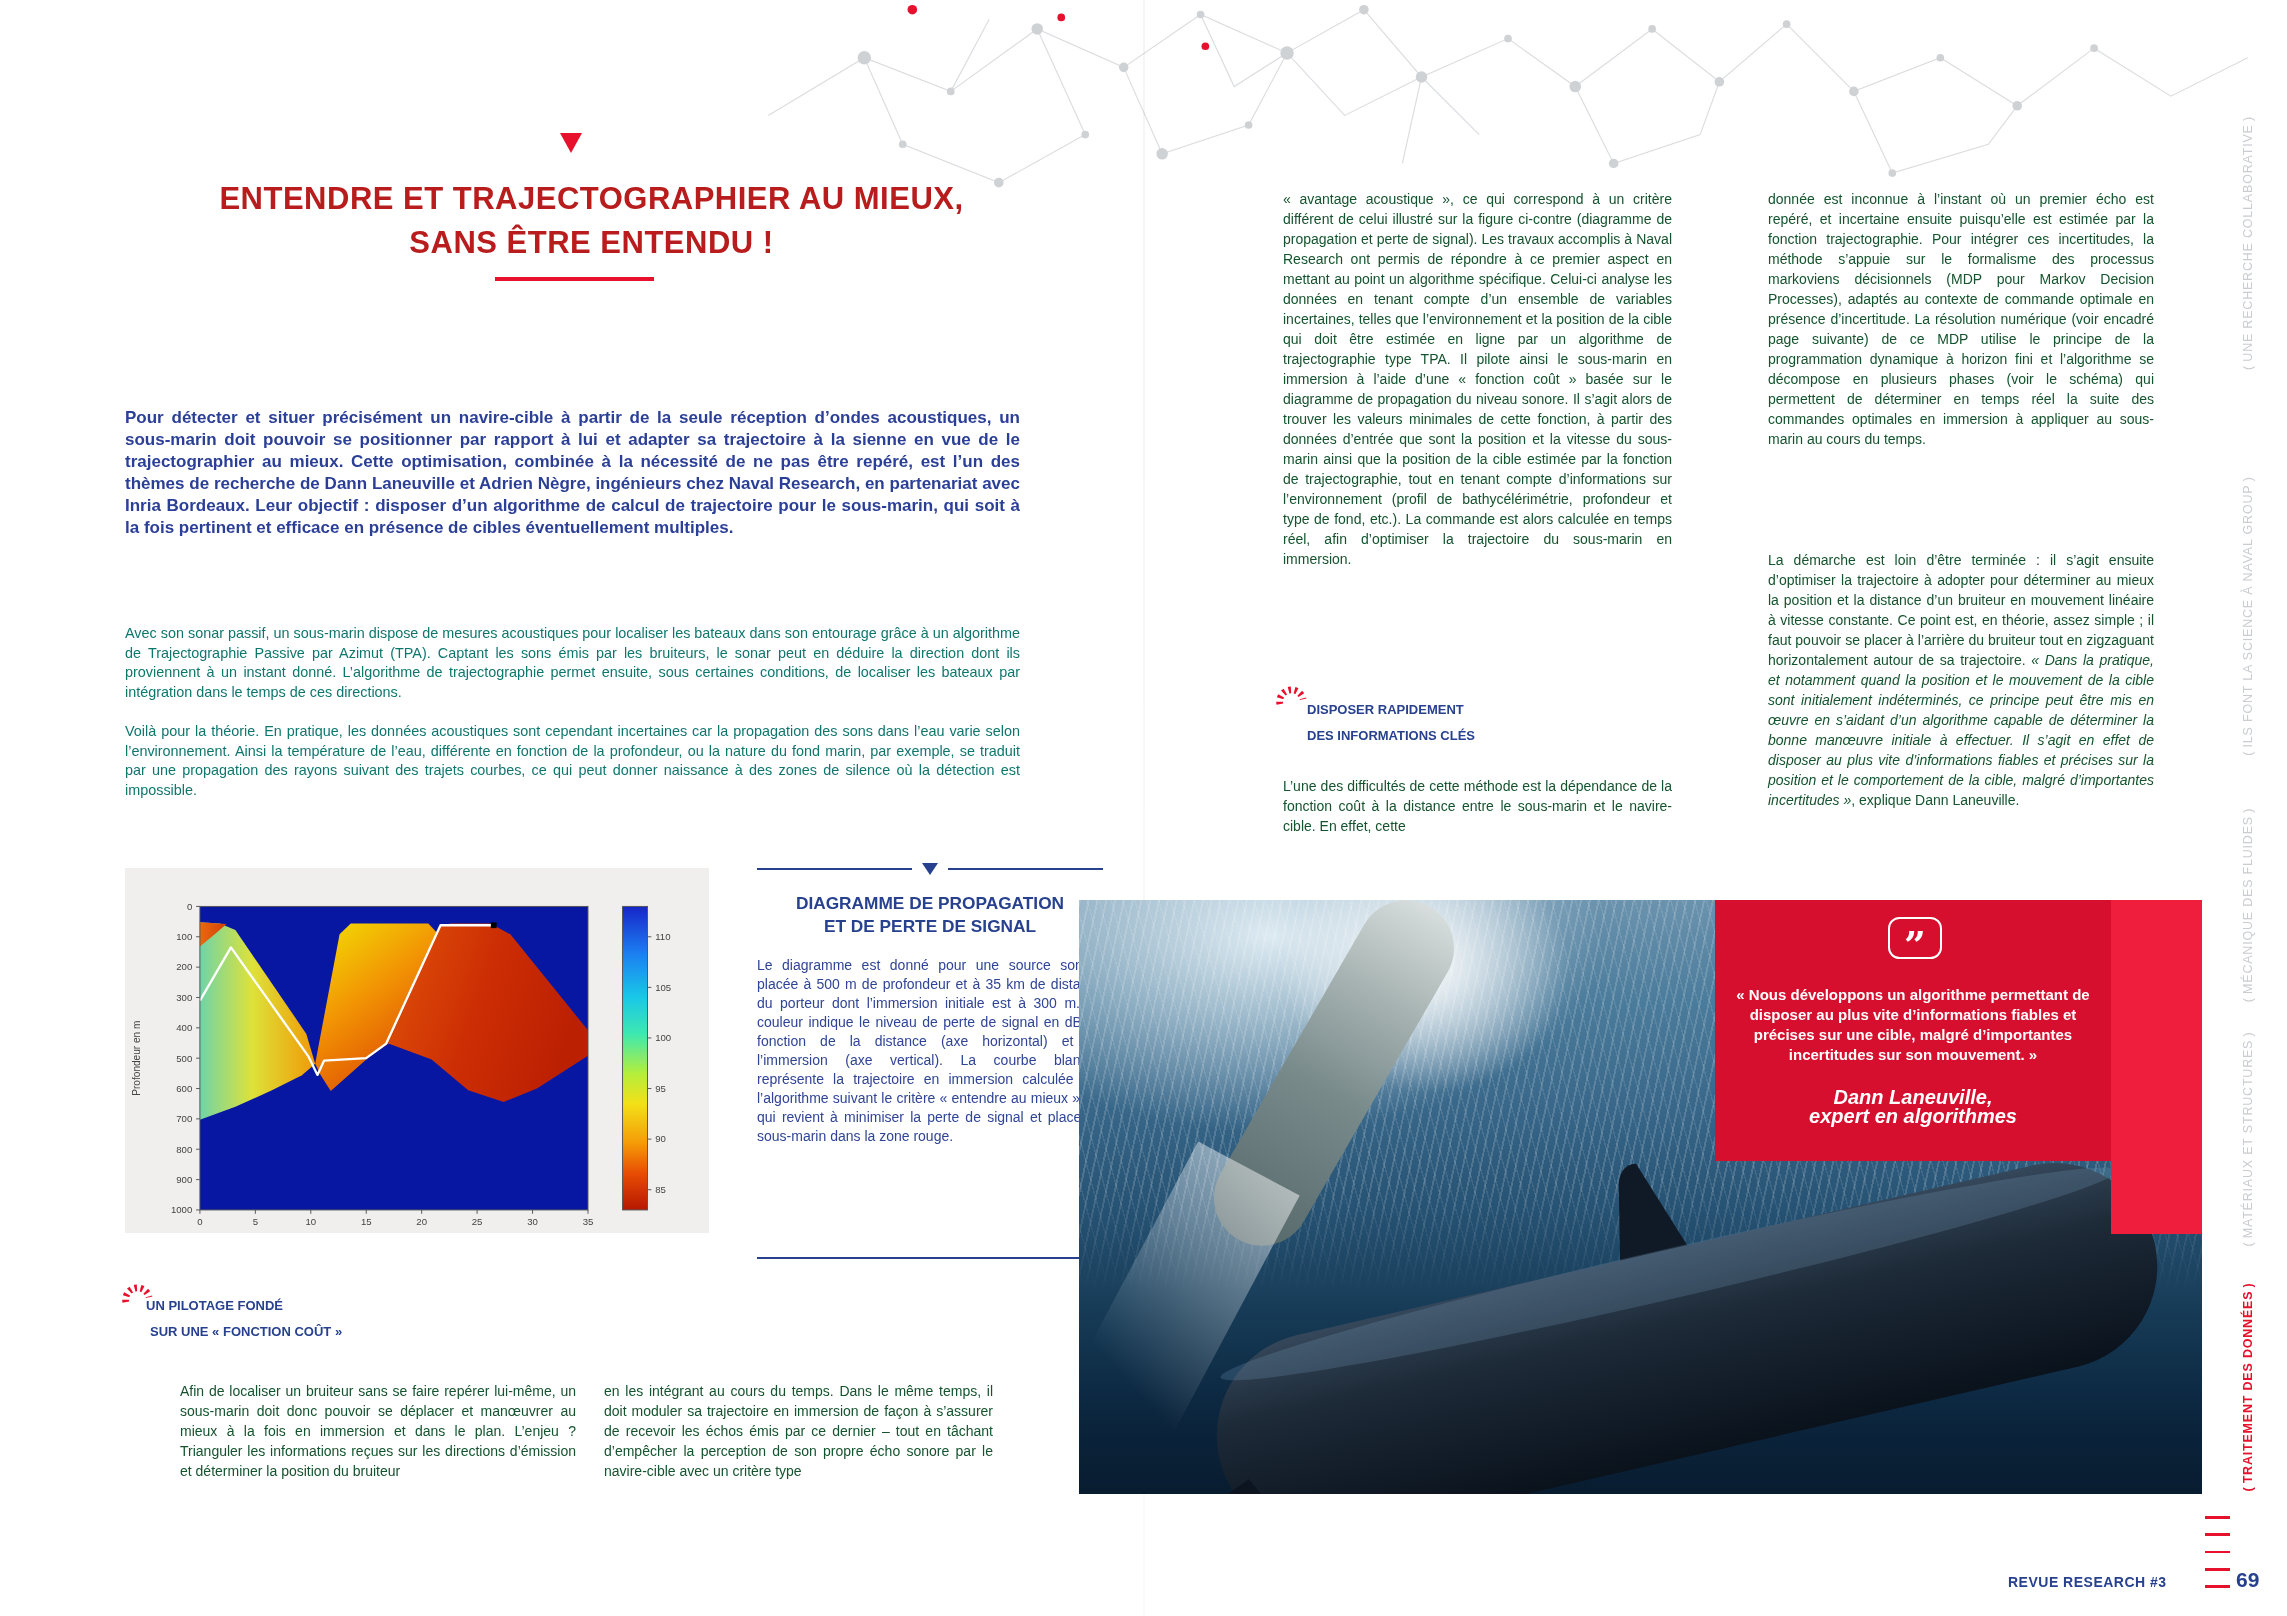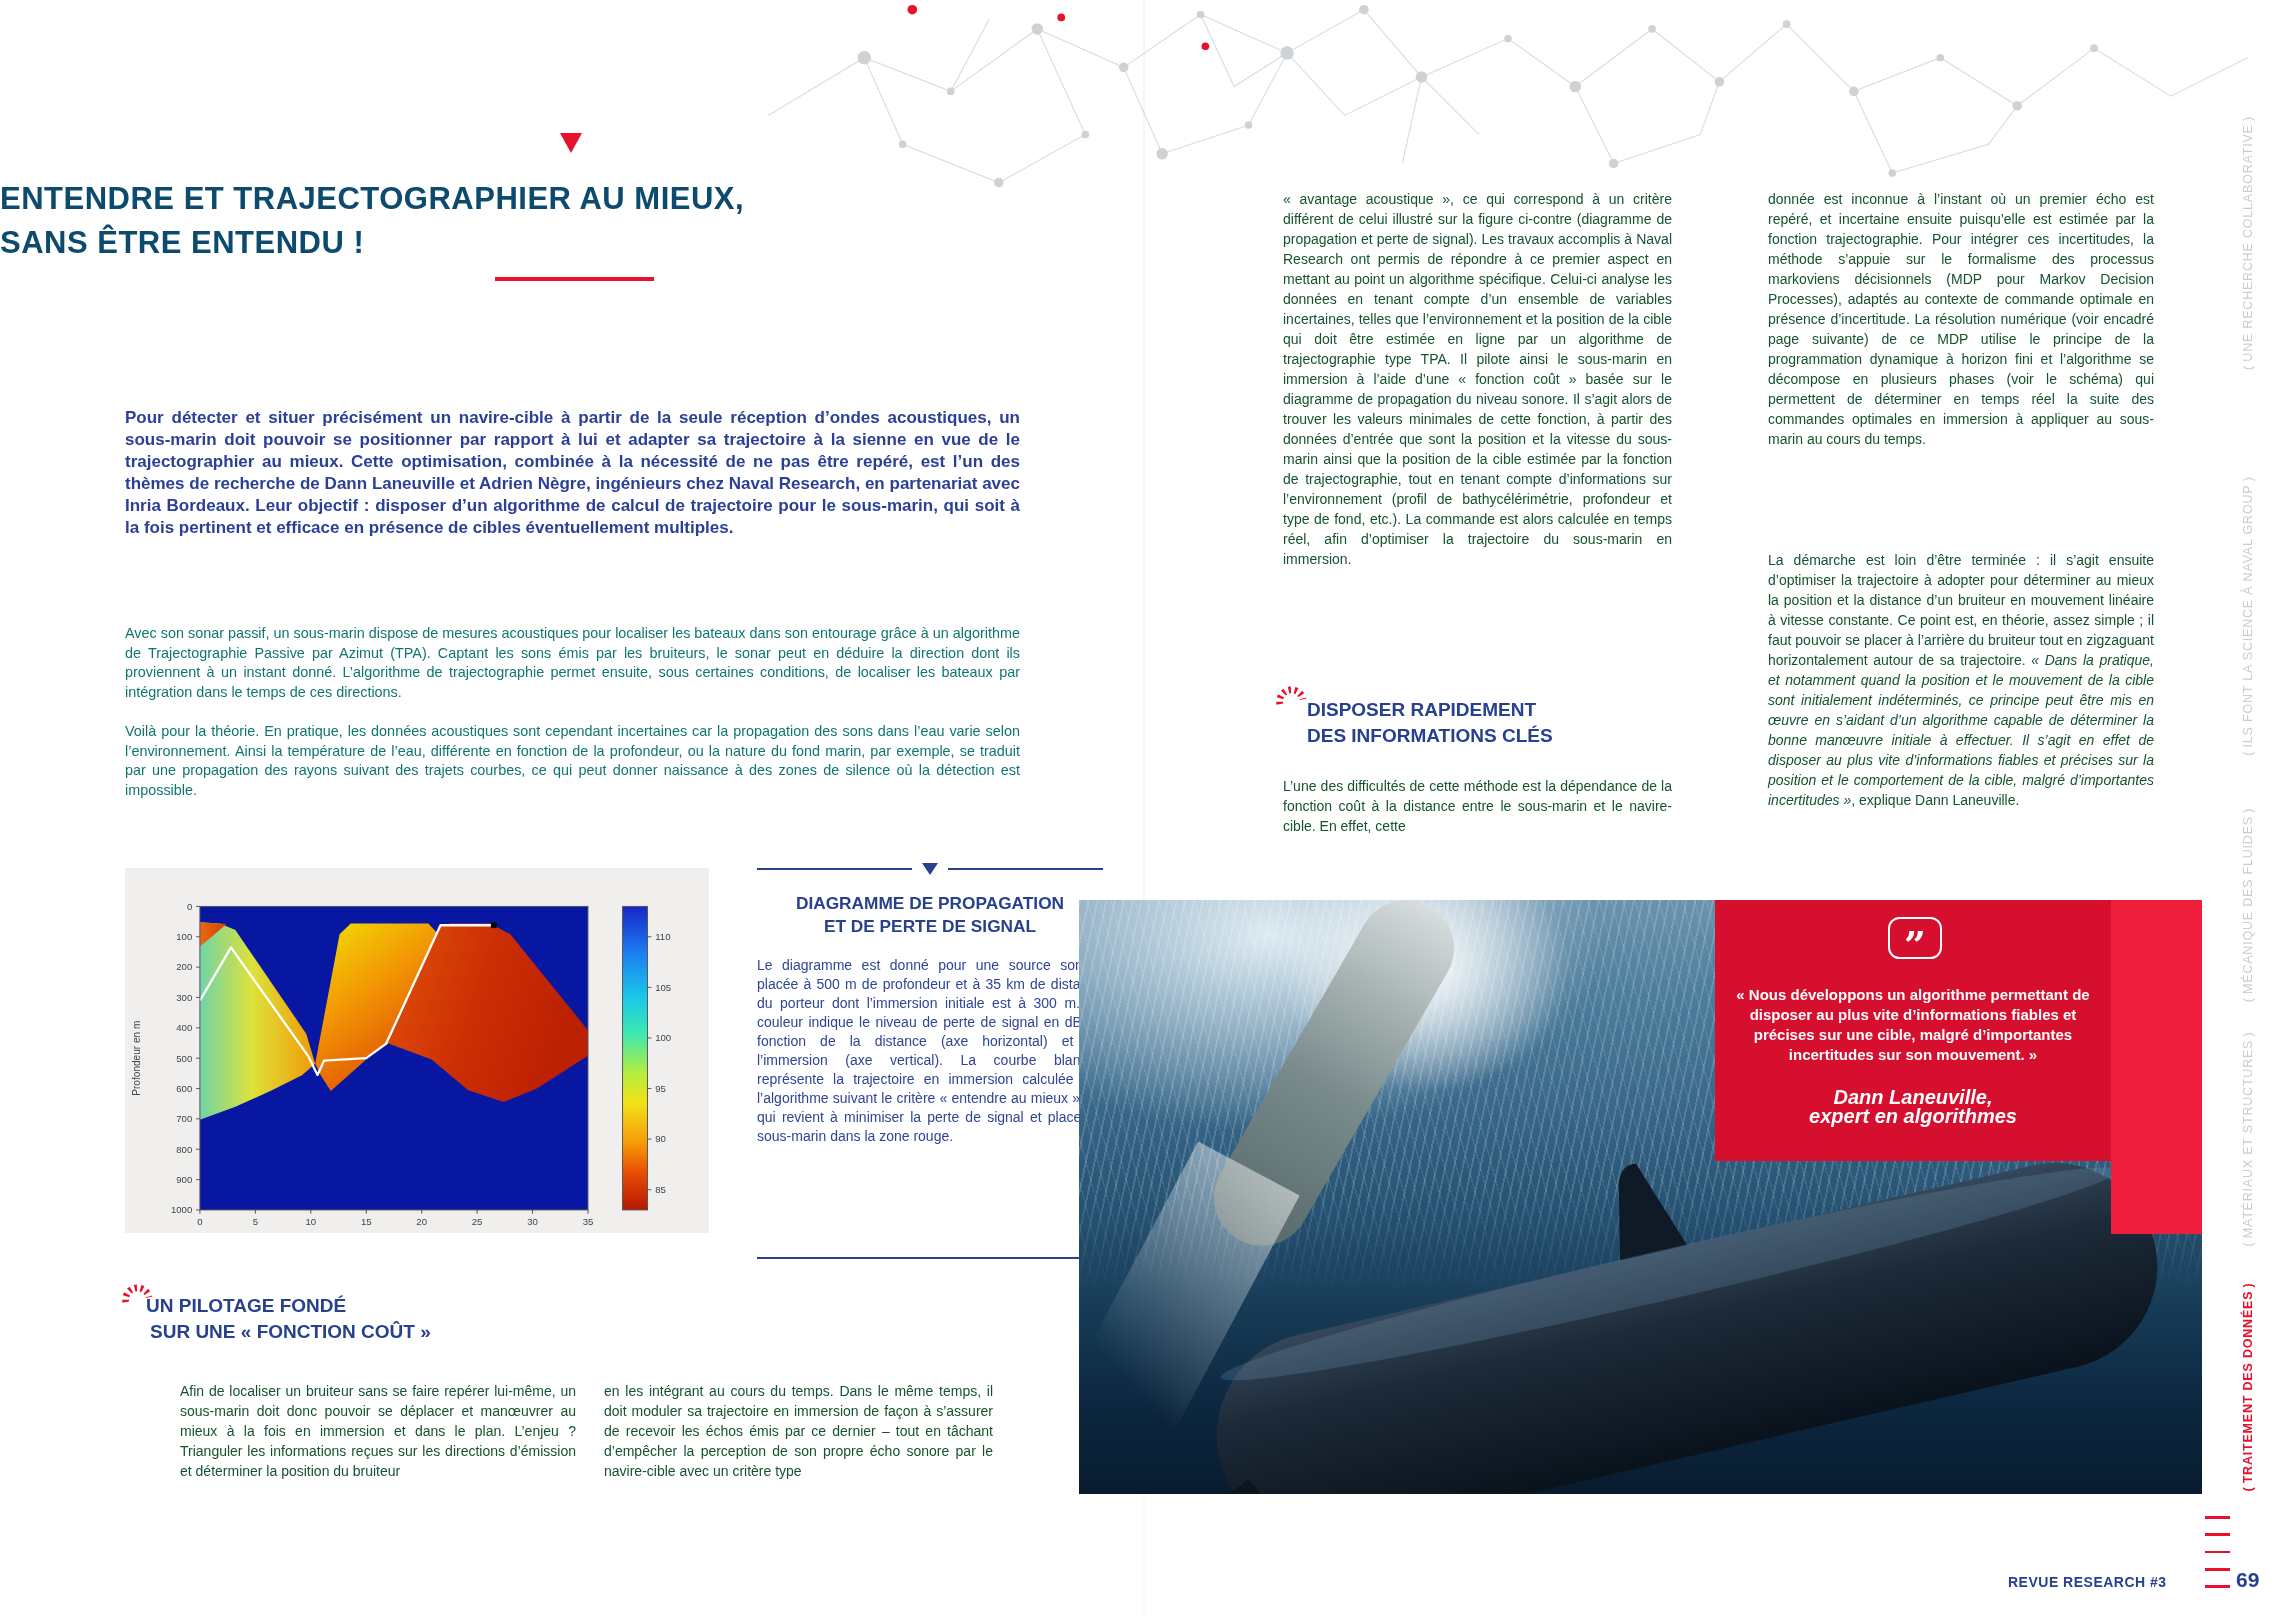--- a/index.html
+++ b/index.html
@@ -3,40 +3,40 @@
 <meta charset="utf-8">
 <style>
   html,body{margin:0;padding:0;background:#ffffff;}
   .page{position:relative;width:2287px;height:1617px;background:#ffffff;overflow:hidden;
         font-family:"Liberation Sans",sans-serif;}
   .abs{position:absolute;}
 
   
   .top-triangle{width:0;height:0;border-left:11.5px solid transparent;border-right:11.5px solid transparent;
                 border-top:20px solid #e8112d;}
-  .title{color:#0c4a6e;font-weight:700;font-size:31px;line-height:42px;text-align:left;
-         letter-spacing:0.5px;white-space:nowrap;}
+  .title{color:#b91c1c;font-weight:700;font-size:31px;line-height:42px;text-align:center;
+         letter-spacing:0.5px;white-space:nowrap;padding-left:20px;}
   .title-underline{background:#e8112d;height:3.8px;}
   .intro{color:#2b3f97;font-weight:700;font-size:17px;line-height:22px;text-align:justify;}
   .bodytext{color:#0f766e;font-size:14.4px;line-height:19.7px;text-align:justify;}
 
   
   .figure{background:#f0efee;}
   .figure svg{display:block;}
 
   
   .cap-rule-row{display:flex;align-items:center;gap:9.6px;}
   .cap-rule{flex:1;height:1.9px;background:#27418f;}
   .cap-tri{width:0;height:0;border-left:8.6px solid transparent;border-right:8.6px solid transparent;
            border-top:12.5px solid #27418f;}
   .cap-head{color:#27418f;font-weight:700;font-size:17.3px;line-height:23px;text-align:center;}
   .cap-body{color:#2f4496;font-size:14px;line-height:19px;text-align:justify;}
   .cap-rule-bottom{height:1.9px;background:#27418f;}
 
-  .sec-head{color:#27418f;font-weight:700;font-size:19px;line-height:26px;}
+  .sec-head{color:#27418f;font-weight:700;font-size:13px;line-height:26px;}
   .col{color:#14532d;font-size:14px;line-height:20px;text-align:justify;}
   .italic{font-style:italic;}
 
   
   .photo{overflow:hidden;background:
       radial-gradient(ellipse 538px 317px at 17% 6%, rgba(235,245,250,.9), rgba(235,245,250,0) 62%),
       linear-gradient(180deg,#6b93ae 0%,#4d7d9c 16%,#39688a 34%,#265273 52%,#163a55 70%,#0c2740 85%,#081c2f 100%);}
   .waves{position:absolute;inset:0;background:
       repeating-linear-gradient(102deg, rgba(255,255,255,.16) 0 1.9px, rgba(255,255,255,0) 1.9px 8.6px),
       repeating-linear-gradient(75deg, rgba(255,255,255,.10) 0 1.4px, rgba(255,255,255,0) 1.4px 11.5px);

